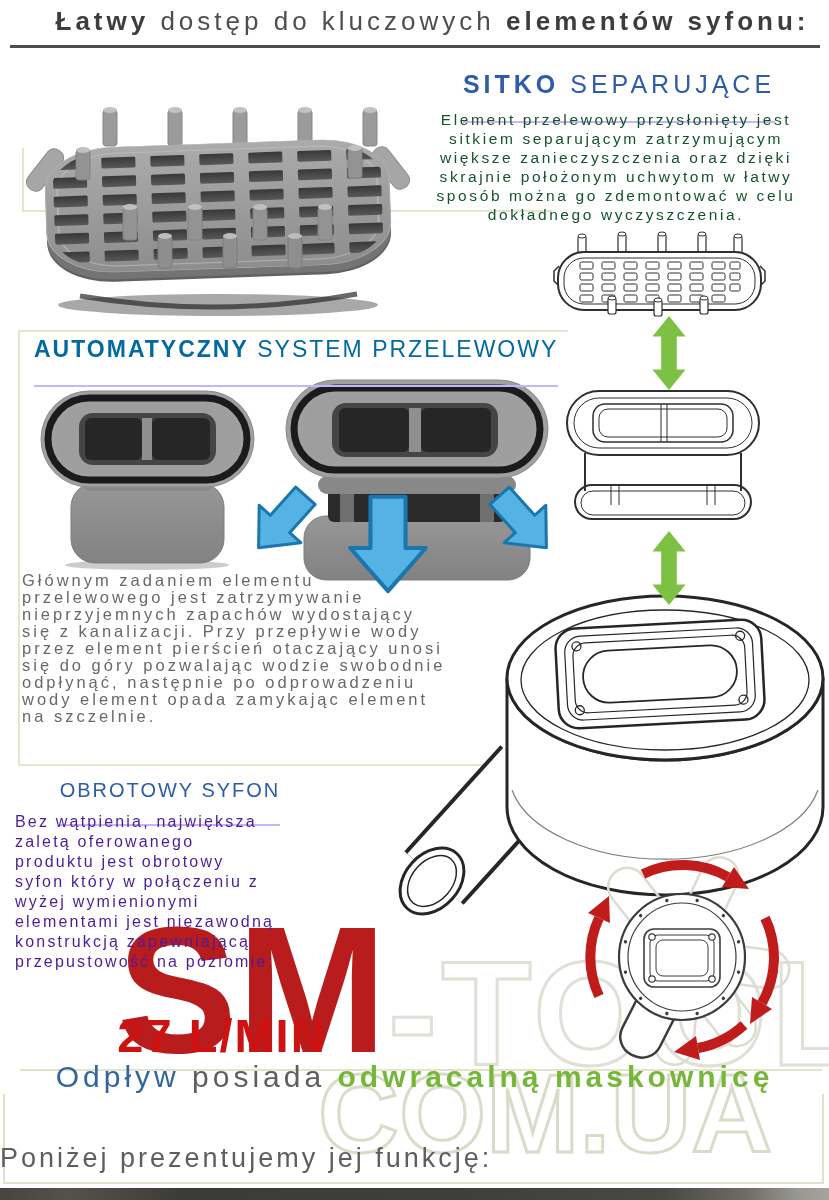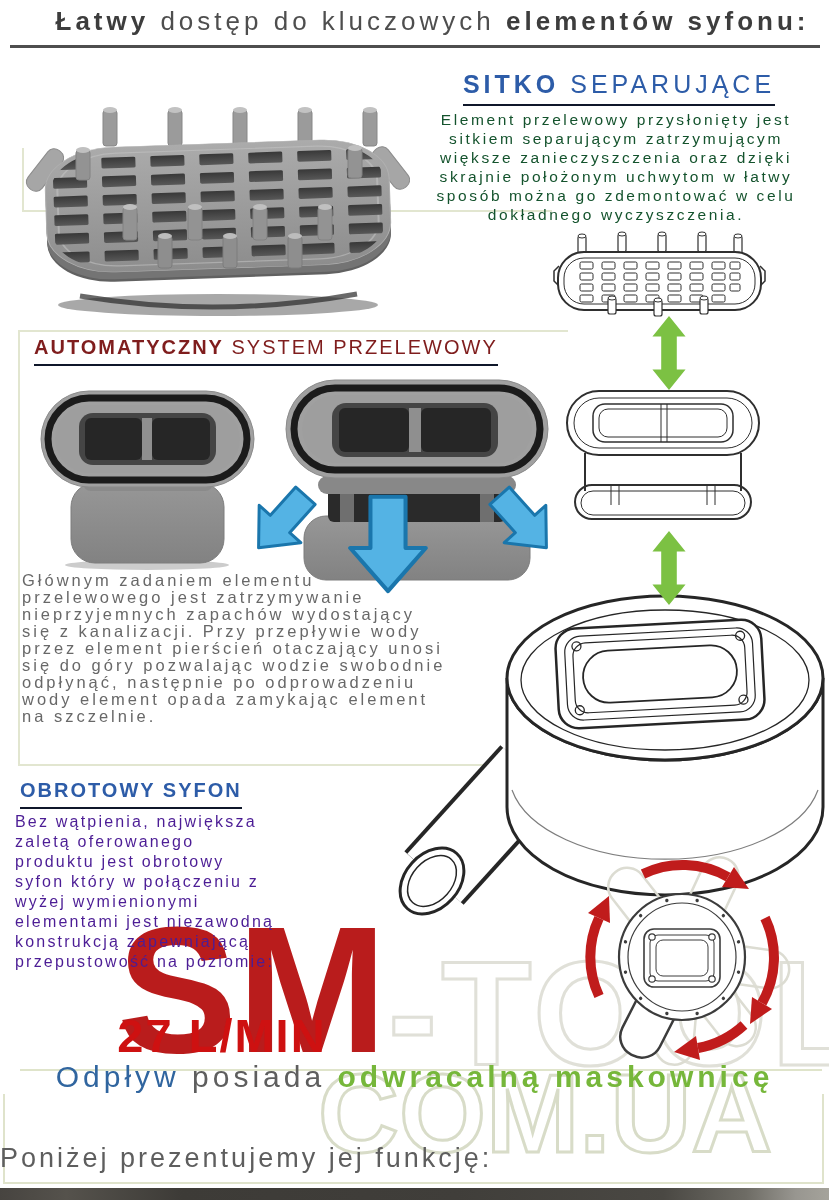--- a/index.html
+++ b/index.html
@@ -6,30 +6,30 @@
   .page{position:relative;width:829px;height:1200px;background:#ffffff;overflow:hidden;
         font-family:"Liberation Sans","DejaVu Sans",sans-serif;}
   .abs{position:absolute;}
   
   .header{left:0;right:0;top:6px;text-align:center;font-size:26px;letter-spacing:4px;
           color:#4e4e4e;white-space:nowrap;z-index:4;margin-left:36px;}
   .bold{font-weight:700;color:#3d3d3d;}
   .header-underline{left:10px;top:45px;width:810px;height:3px;background:#4e4e4e;z-index:4;}
   .sitko-heading{left:415px;top:70px;width:408px;text-align:center;font-size:25px;
                  letter-spacing:4px;color:#2d5ca8;z-index:4;}
-  .hwrap{display:inline-block;border-bottom:2px solid #0f172a;padding-bottom:5px;}
+  .hwrap{display:inline-block;border-bottom:2px solid #c4b5fd;padding-bottom:22px;}
   .hb{font-weight:700;}
   .sitko-body{left:408px;top:110px;width:416px;font-size:15.5px;letter-spacing:2.6px;
               line-height:19px;color:#14532d;text-align:center;white-space:pre-line;z-index:4;}
-  .auto-heading{left:34px;top:336px;font-size:20px;letter-spacing:2px;color:#7f1d1d;
+  .auto-heading{left:34px;top:336px;font-size:23px;letter-spacing:2px;color:#0369a1;
                 white-space:nowrap;z-index:4;}
   .auto-body{left:22px;top:572px;width:505px;font-size:16.5px;letter-spacing:3px;
              line-height:17px;color:#686868;white-space:pre-line;z-index:4;}
-  .obro-heading{left:20px;top:779px;width:300px;text-align:left;font-size:20px;
-                letter-spacing:2px;color:#2d5ca8;font-weight:700;z-index:4;}
+  .obro-heading{left:20px;top:779px;width:300px;text-align:center;font-size:20px;
+                letter-spacing:2px;color:#2d5ca8;font-weight:400;z-index:4;}
   .obro-body{left:15px;top:812px;width:400px;font-size:16px;
              letter-spacing:2.2px;line-height:20px;color:#4c1d95;white-space:pre-line;z-index:4;}
   .flow{left:0;top:1008px;width:394px;text-align:center;font-size:47px;font-weight:700;
         letter-spacing:2px;color:#ce1111;z-index:4;padding-left:25px;}
   .footer1{left:0;right:0;top:1060px;text-align:center;font-size:30px;letter-spacing:4px;
            color:#5e5e5e;white-space:nowrap;z-index:4;}
   .f-blue{color:#30659f;}
   .f-green{color:#76b73a;font-weight:700;}
   .footer2{left:0;right:0;top:1143px;text-align:left;font-size:27px;letter-spacing:3px;
            color:#5e5e5e;z-index:4;}

